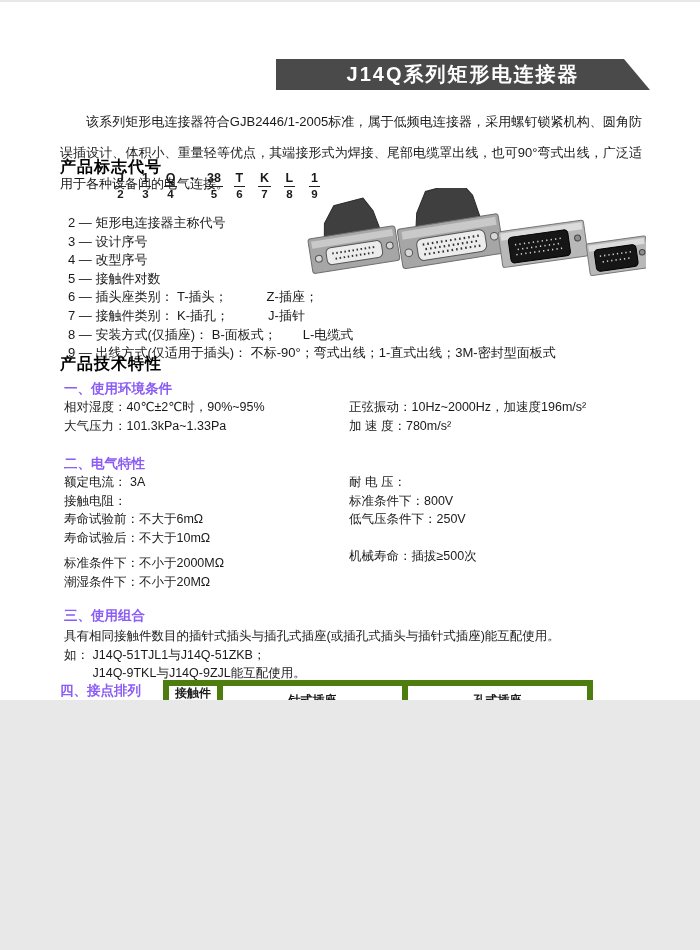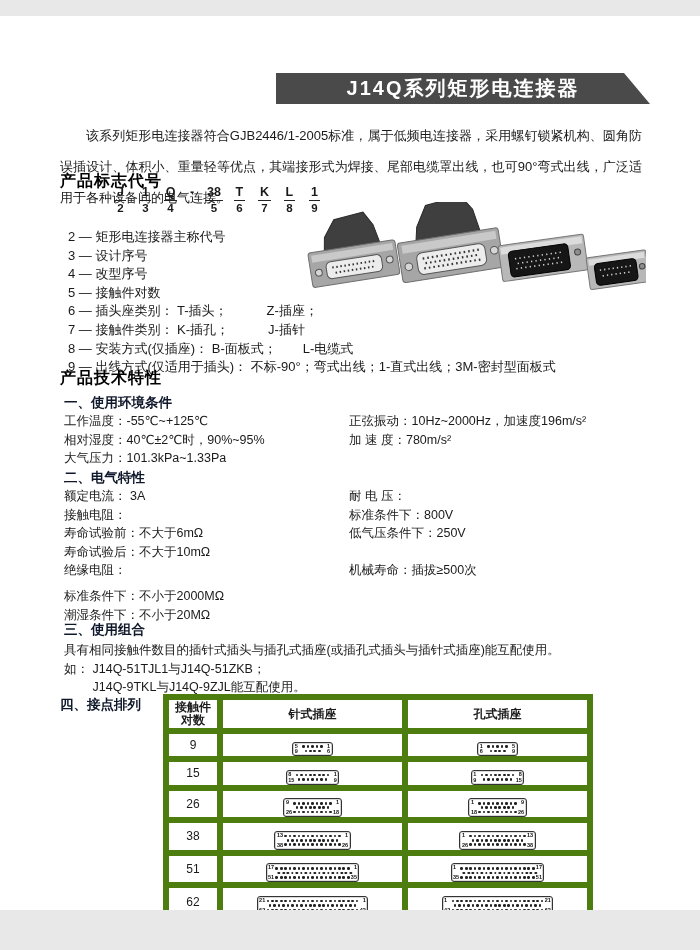--- a/index.html
+++ b/index.html
@@ -1,32 +1,32 @@
 <!DOCTYPE html>
 <html><head>
 <meta charset="utf-8">
 <style>
   html,body{margin:0;padding:0;background:#e8e8e8;}
-  .page{position:relative;width:700px;height:894px;margin:16px auto;background:#ffffff;
+  .page{position:relative;width:700px;height:698px;margin:2px auto;background:#ffffff;
         font-family:"Liberation Sans","DejaVu Sans",sans-serif;color:#1a1a1a;overflow:hidden;}
 
   
   .title-bar{position:absolute;left:276px;top:57px;width:374px;height:31px;
              display:flex;align-items:center;justify-content:center;
              font-weight:bold;font-size:20px;letter-spacing:2px;
              clip-path:polygon(0 0, calc(100% - 26px) 0, 100% 100%, 0 100%);}
 
   .intro{position:absolute;left:60px;top:104px;width:582px;
          font-size:13px;line-height:31px;text-indent:2em;text-align:justify;}
 
   .sec-title{position:absolute;font-size:16px;font-weight:bold;color:#000;letter-spacing:1px;}
   #marking-title{left:60px;top:155px;}
   #tech-title{left:60px;top:352px;}
 
-  .sub-title{position:absolute;font-size:13.5px;font-weight:bold;color:#0f172a;}
+  .sub-title{position:absolute;font-size:13.5px;font-weight:bold;color:#8b5cf6;}
   #env-title{left:64px;top:378px;}
   #elec-title{left:64px;top:453px;font-family:Liberation Serif, serif;}
   #combo-title{left:64px;top:605px;}
   #contacts-title{left:60px;top:680px;}
 
   
   .code-row{position:absolute;left:112px;top:170px;display:flex;align-items:flex-start;}
   .code-part{display:flex;flex-direction:column;align-items:center;margin-right:8px;min-width:17px;}
   .code-top{font-size:12.5px;font-weight:bold;border-bottom:1px solid #222;padding:0 2px 1px;line-height:13px;}
   .code-part.dash{min-width:10px;}
@@ -160,25 +160,25 @@
       <rect x="7" y="7" width="42" height="22" rx="4" fill="#161616" stroke="#000"></rect>
       <line x1="12" y1="14" x2="45" y2="14" stroke="#cfcfcf" stroke-width="1.6" stroke-dasharray="1.3,3.0"></line>
       <line x1="14" y1="20" x2="43" y2="20" stroke="#cfcfcf" stroke-width="1.6" stroke-dasharray="1.3,3.0"></line>
       <circle cx="54.5" cy="16" r="2.8" fill="#8d8d8d" stroke="#444"></circle>
     </g>
   </svg>
 
   <div class="sec-title" id="tech-title">产品技术特性</div>
 
   <div class="sub-title" id="env-title">一、使用环境条件</div>
-  <div class="col" id="env-left"><div class="line">工作温度：-55℃~+125℃</div><div class="line">相对湿度：40℃±2℃时，90%~95%</div><div class="line">大气压力：101.3kPa~1.33Pa</div></div>
+  <div class="col" id="env-left"><div class="line">相对湿度：40℃±2℃时，90%~95%</div><div class="line">大气压力：101.3kPa~1.33Pa</div></div>
   <div class="col" id="env-right"><div class="line">正弦振动：10Hz~2000Hz，加速度196m/s²</div><div class="line">加 速 度：780m/s²</div></div>
 
   <div class="sub-title" id="elec-title">二、电气特性</div>
-  <div class="col" id="elec-left"><div class="line">额定电流： 3A</div><div class="line">接触电阻：</div><div class="line">寿命试验前：不大于6mΩ</div><div class="line">寿命试验后：不大于10mΩ</div><div class="line">绝缘电阻：</div><div class="line gap-top">标准条件下：不小于2000MΩ</div><div class="line">潮湿条件下：不小于20MΩ</div></div>
+  <div class="col" id="elec-left"><div class="line">额定电流： 3A</div><div class="line">接触电阻：</div><div class="line">寿命试验前：不大于6mΩ</div><div class="line">寿命试验后：不大于10mΩ</div><div class="line gap-top">标准条件下：不小于2000MΩ</div><div class="line">潮湿条件下：不小于20MΩ</div></div>
   <div class="col" id="elec-right"><div class="line">耐 电 压：</div><div class="line">标准条件下：800V</div><div class="line">低气压条件下：250V</div><div class="line">&nbsp;</div><div class="line">机械寿命：插拔≥500次</div></div>
 
   <div class="sub-title" id="combo-title">三、使用组合</div>
   <div class="col" id="combo-lines"><div class="line">具有相同接触件数目的插针式插头与插孔式插座(或插孔式插头与插针式插座)能互配使用。</div><div class="line">如： J14Q-51TJL1与J14Q-51ZKB；</div><div class="line">　　 J14Q-9TKL与J14Q-9ZJL能互配使用。</div></div>
 
   <div class="sub-title" id="contacts-title">四、接点排列</div>
 
   <table class="contacts-table">
     <thead>
       <tr>

